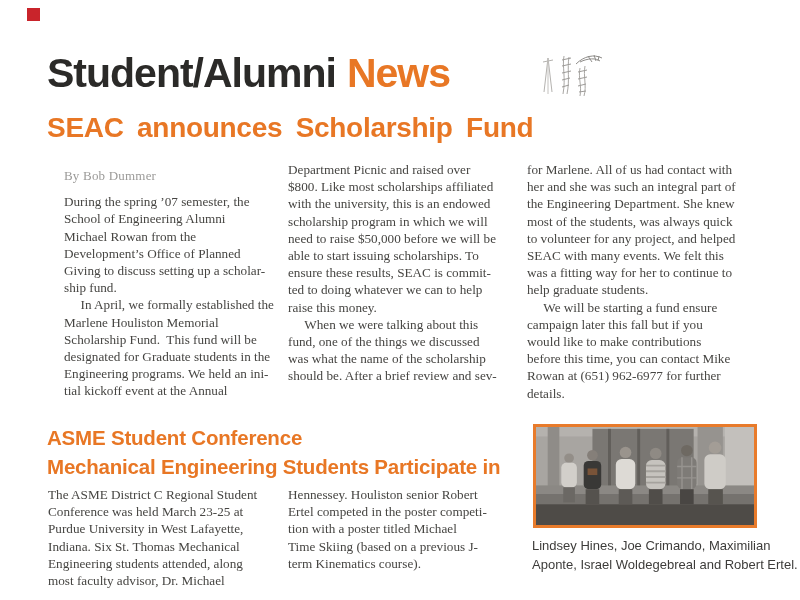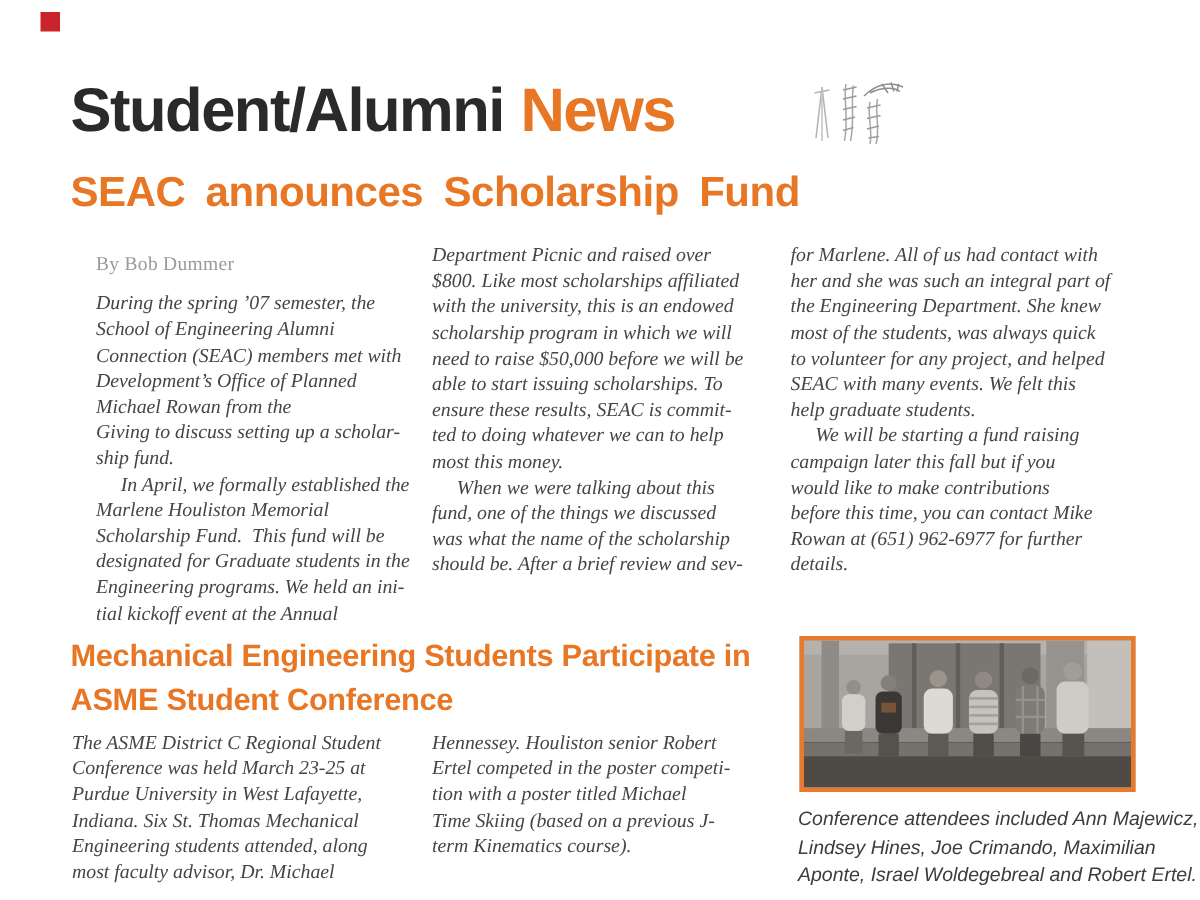--- a/index.html
+++ b/index.html
@@ -31,21 +31,21 @@
     word-spacing:6px;letter-spacing:-0.3px;white-space:nowrap;
   }
 
   .byline{font-size:13px;color:#9b9a98;margin-bottom:9px;letter-spacing:0.2px;}
 
   .col{
     position:absolute;width:238px;
     font-family:"Liberation Serif","DejaVu Serif",serif;
     font-size:13.2px;line-height:17.2px;color:#464542;
   }
-  .tline{white-space:pre;font-style:italic;}
+  .tline{white-space:pre;}
 
   .c1{left:48px;top:167px;margin-left:16px;}
   .c2{left:288px;top:161px;}
   .c3{left:527px;top:161px;}
 
   .h-asme{
     position:absolute;left:47px;top:423px;
     font-size:20.5px;font-weight:bold;color:#e87725;
     line-height:29px;letter-spacing:-0.2px;white-space:nowrap;
   }
@@ -89,23 +89,22 @@
     </svg>
   </div>
 
   <div class="h-seac">SEAC announces Scholarship Fund</div>
 
   <div class="col c1">
     <div class="byline">By Bob Dummer</div>
     <div>
         <div class="tline">During the spring ’07 semester, the</div>
         <div class="tline">School of Engineering Alumni</div>
-        <div class="tline">Connection (SEAC) members met with</div>
+        <div class="tline">Michael Rowan from the</div>
         <div class="tline">Development’s Office of Planned</div>
-        <div class="tline">Michael Rowan from the</div>
         <div class="tline">Giving to discuss setting up a scholar-</div>
         <div class="tline">ship fund.</div>
         <div class="tline">     In April, we formally established the</div>
         <div class="tline">Marlene Houliston Memorial</div>
         <div class="tline">Scholarship Fund.  This fund will be</div>
         <div class="tline">designated for Graduate students in the</div>
         <div class="tline">Engineering programs. We held an ini-</div>
         <div class="tline">tial kickoff event at the Annual</div>
       </div>
   </div>
@@ -113,49 +112,50 @@
   <div class="col c2">
     <div>
         <div class="tline">Department Picnic and raised over</div>
         <div class="tline">$800. Like most scholarships affiliated</div>
         <div class="tline">with the university, this is an endowed</div>
         <div class="tline">scholarship program in which we will</div>
         <div class="tline">need to raise $50,000 before we will be</div>
         <div class="tline">able to start issuing scholarships. To</div>
         <div class="tline">ensure these results, SEAC is commit-</div>
         <div class="tline">ted to doing whatever we can to help</div>
-        <div class="tline">most this money.</div>
+        <div class="tline">raise this money.</div>
         <div class="tline">     When we were talking about this</div>
         <div class="tline">fund, one of the things we discussed</div>
         <div class="tline">was what the name of the scholarship</div>
         <div class="tline">should be. After a brief review and sev-</div>
       </div>
   </div>
 
   <div class="col c3">
     <div>
         <div class="tline">for Marlene. All of us had contact with</div>
         <div class="tline">her and she was such an integral part of</div>
         <div class="tline">the Engineering Department. She knew</div>
         <div class="tline">most of the students, was always quick</div>
         <div class="tline">to volunteer for any project, and helped</div>
         <div class="tline">SEAC with many events. We felt this</div>
+        <div class="tline">was a fitting way for her to continue to</div>
         <div class="tline">help graduate students.</div>
-        <div class="tline">     We will be starting a fund raising</div>
+        <div class="tline">     We will be starting a fund ensure</div>
         <div class="tline">campaign later this fall but if you</div>
         <div class="tline">would like to make contributions</div>
         <div class="tline">before this time, you can contact Mike</div>
         <div class="tline">Rowan at (651) 962-6977 for further</div>
         <div class="tline">details.</div>
       </div>
   </div>
 
   <div class="h-asme">
+    <div>ASME Student Conference</div>
     <div>Mechanical Engineering Students Participate in</div>
-    <div>ASME Student Conference</div>
   </div>
 
   <div class="col c4">
     <div>
         <div class="tline">The ASME District C Regional Student</div>
         <div class="tline">Conference was held March 23-25 at</div>
         <div class="tline">Purdue University in West Lafayette,</div>
         <div class="tline">Indiana. Six St. Thomas Mechanical</div>
         <div class="tline">Engineering students attended, along</div>
         <div class="tline">most faculty advisor, Dr. Michael</div>
@@ -219,18 +219,17 @@
       </g>
       <g>
         <circle cx="184" cy="22" r="6.5" fill="#a39d96"></circle>
         <rect x="173" y="29" width="22" height="37" rx="6" fill="#cfccc7"></rect>
         <rect x="177" y="66" width="15" height="16" fill="#57544f"></rect>
       </g>
     </svg>
   </div>
 
   <div class="caption">
-      <div class="tline">Conference attendees included Ann Majewicz,</div>
       <div class="tline">Lindsey Hines, Joe Crimando, Maximilian</div>
       <div class="tline">Aponte, Israel Woldegebreal and Robert Ertel.</div>
     </div>
 
 </div>
 
 </body></html>

